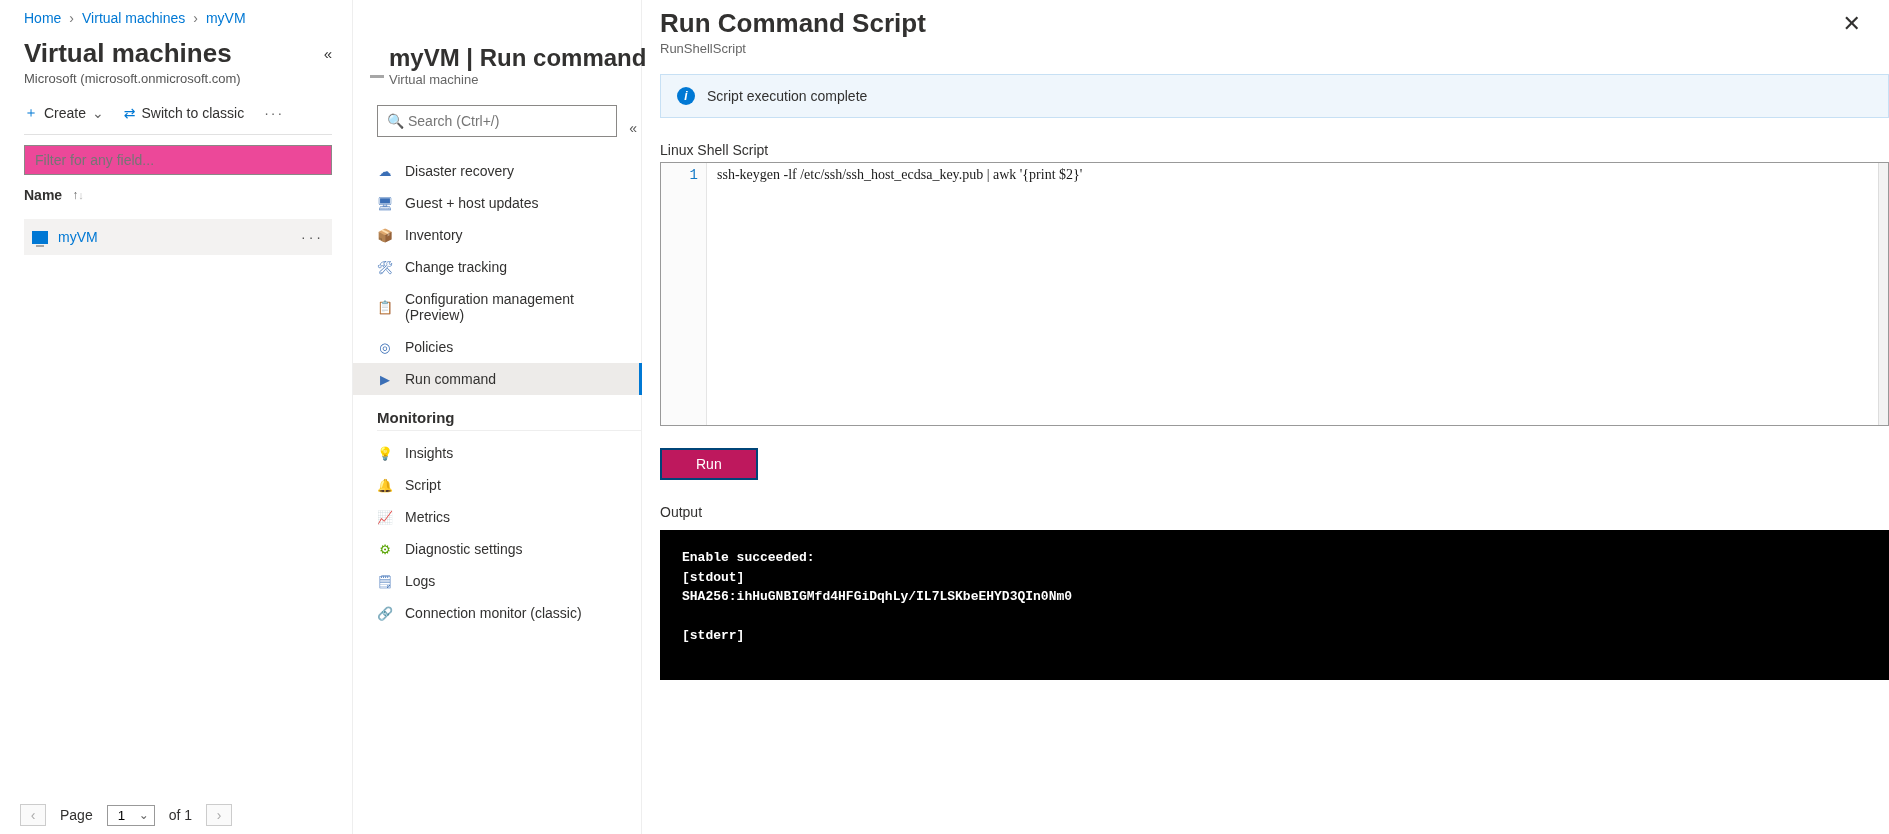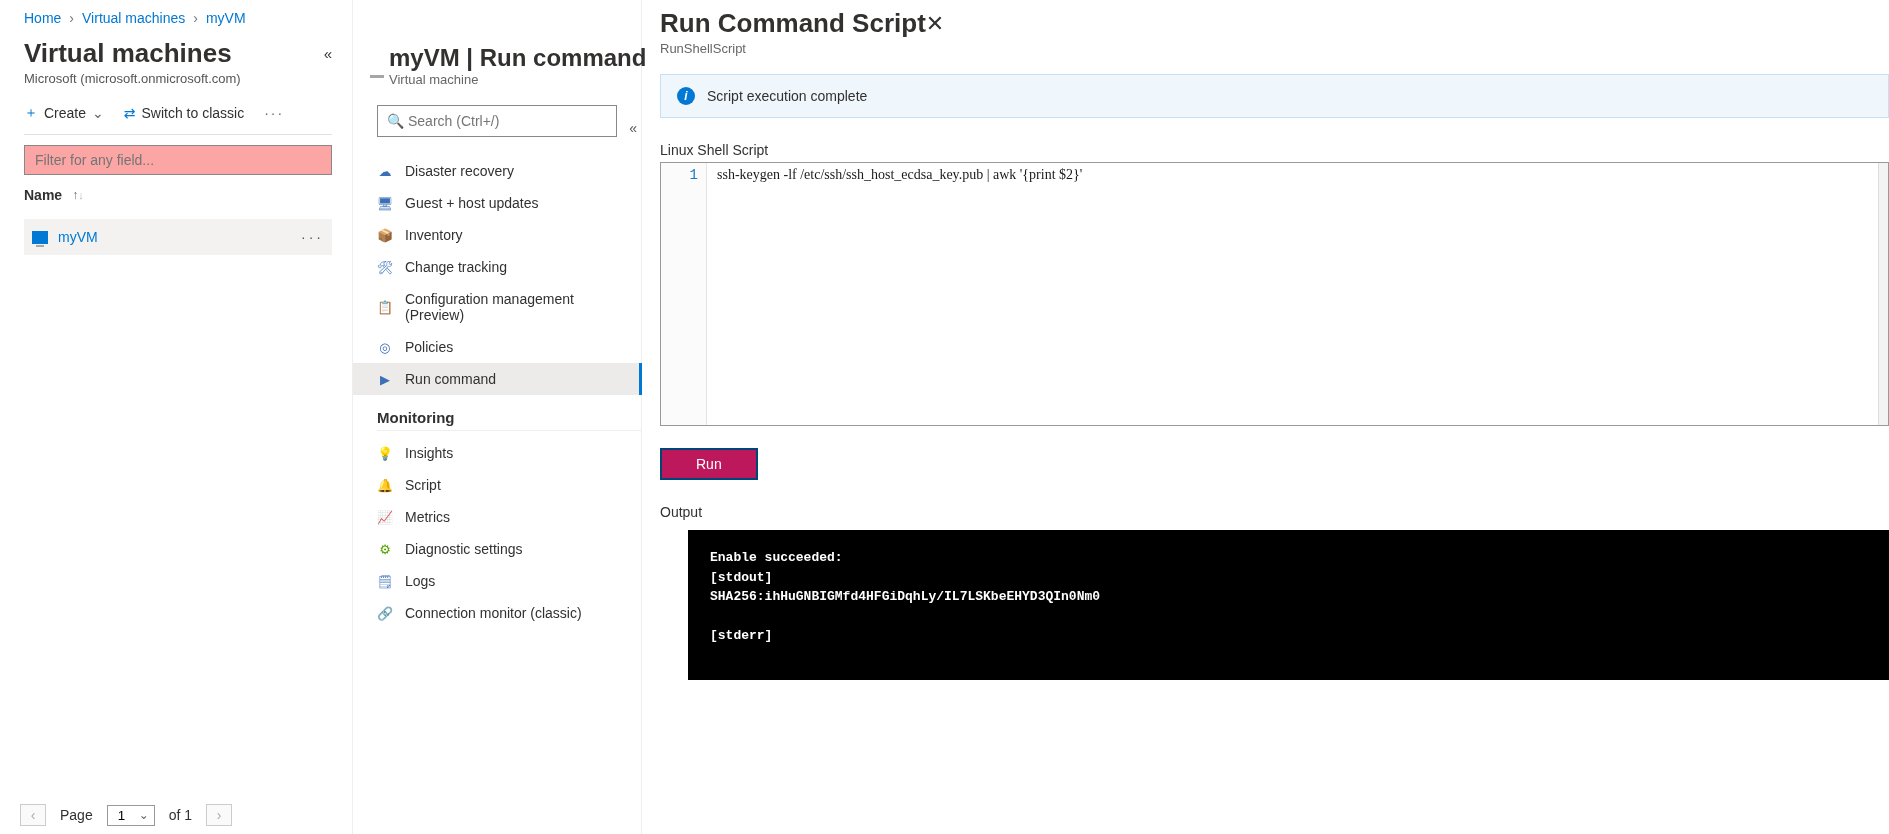--- a/index.html
+++ b/index.html
@@ -21,21 +21,21 @@
 .collapse-chevrons { font-size: 15px; color: #333; cursor: pointer; }
 .subtitle { font-size: 13px; color: #555; margin-top: 2px; }
 
 
 .toolbar { display: flex; align-items: center; gap: 20px; margin-top: 18px; padding-bottom: 12px; border-bottom: 1px solid #e1e1e1; }
 .toolbar-item { display: inline-flex; align-items: center; gap: 6px; font-size: 14px; cursor: pointer; }
 .toolbar-item .glyph { color: #0078d4; font-size: 14px; }
 .toolbar-more { letter-spacing: 2px; color: #666; cursor: pointer; }
 
 
-.filter-input { width: 100%; margin-top: 10px; padding: 6px 10px; font-size: 14px; border: 1px solid #8a8886; background: #fca5a5; }
+.filter-input { width: 100%; margin-top: 10px; padding: 6px 10px; font-size: 14px; border: 1px solid #8a8886; background: #ec4899; }
 
 
 .table-header { margin-top: 12px; font-weight: 600; font-size: 14px; display: flex; align-items: center; gap: 10px; }
 .sort-chevrons { color: #666; font-size: 12px; position: relative; }
 .row { margin-top: 16px; padding: 10px 8px; display: flex; align-items: center; justify-content: space-between; background: #f3f2f1; cursor: pointer; }
 .row .vm-name { display: flex; align-items: center; gap: 10px; color: #0078d4; }
 .row-more { letter-spacing: 3px; color: #555; }
 
 
 .pager { position: absolute; bottom: 8px; left: 20px; display: flex; align-items: center; gap: 14px; font-size: 14px; }
@@ -61,37 +61,37 @@
 
 .menu { margin-top: 18px; position: relative; }
 .menu-item { display: flex; align-items: center; gap: 12px; padding: 8px 16px 8px 0; font-size: 14px; cursor: pointer; }
 .menu-item.selected { background: #edebe9; margin-left: -24px; padding-left: 24px; position: relative; }
 .menu-item.selected::before { content:""; position:absolute; left: -1px; top: 0; bottom: 0; width:0; }
 .menu-item.selected::after { content:""; position:absolute; right: -1px; top:0; bottom:0; width:3px; background:#0078d4; }
 .menu-section-label { font-size: 15px; font-weight: 600; margin-top: 14px; margin-bottom: 6px; padding-right: 24px; border-bottom: 1px solid #eee; padding-bottom: 4px; }
 .menu-icon { width: 16px; height: 16px; display: inline-flex; align-items: center; justify-content: center; font-size: 13px; color: #3b6fb6; }
 
 
-.panel-title-row { display: flex; align-items: center; margin-top: 8px; padding-right: 28px; }
+.panel-title-row { display: flex; align-items: center; justify-content: space-between; margin-top: 8px; padding-right: 28px; }
 .panel-title { font-size: 26px; font-weight: 600; }
 .close-x { font-size: 22px; font-weight: 300; cursor: pointer; }
 .panel-sub { font-size: 13px; color: #666; margin-top: 2px; }
 
 .status-banner { margin-top: 18px; margin-right: 0; display: flex; align-items: center; gap: 12px; background: #eff6fc; border: 1px solid #c7e0f4; padding: 12px 16px; }
 .status-icon { width: 18px; height: 18px; border-radius: 50%; background: #0078d4; color: #fff; font-weight: 700; display: inline-flex; align-items: center; justify-content: center; font-size: 12px; font-style: italic; }
 
 .section-label { margin-top: 24px; font-size: 14px; margin-bottom: 4px; }
 .code-editor { display: flex; border: 1px solid #999; background: #fff; height: 264px; font-family: Consolas, "Courier New", monospace; position: relative; }
 .gutter { width: 46px; border-right: 1px solid #e5e5e5; text-align: right; padding: 4px 8px; color: #1279c6; background: #fbfbfb; }
 .code { flex: 1; padding: 4px 10px; color: #1b1b1b; white-space: pre; font-family: Liberation Serif, serif; }
 .code-scroll { width: 10px; border-left: 1px solid #ddd; background: #f3f3f3; }
 
 .run-btn { margin-top: 22px; padding: 6px 34px; font-size: 14px; background: #be185d; color: #fff; border: 2px solid #004578; cursor: pointer; }
 
-.output-box { margin-top: 6px; background: #000; color: #fff; font-family: Consolas, "Courier New", monospace; font-size: 13px; padding: 18px 22px; white-space: pre-wrap; line-height: 1.5; font-weight: 700; min-height: 150px; margin-left: 28px;}
+.output-box { margin-top: 6px; background: #000; color: #fff; font-family: Consolas, "Courier New", monospace; font-size: 13px; padding: 18px 22px; white-space: pre-wrap; line-height: 1.5; font-weight: 700; min-height: 150px;}
 </style>
 </head>
 <body>
 
 <div class="layout">
 
   <div class="col1">
     <nav class="breadcrumb">
       <a>Home</a>
       <span class="sep">›</span>

